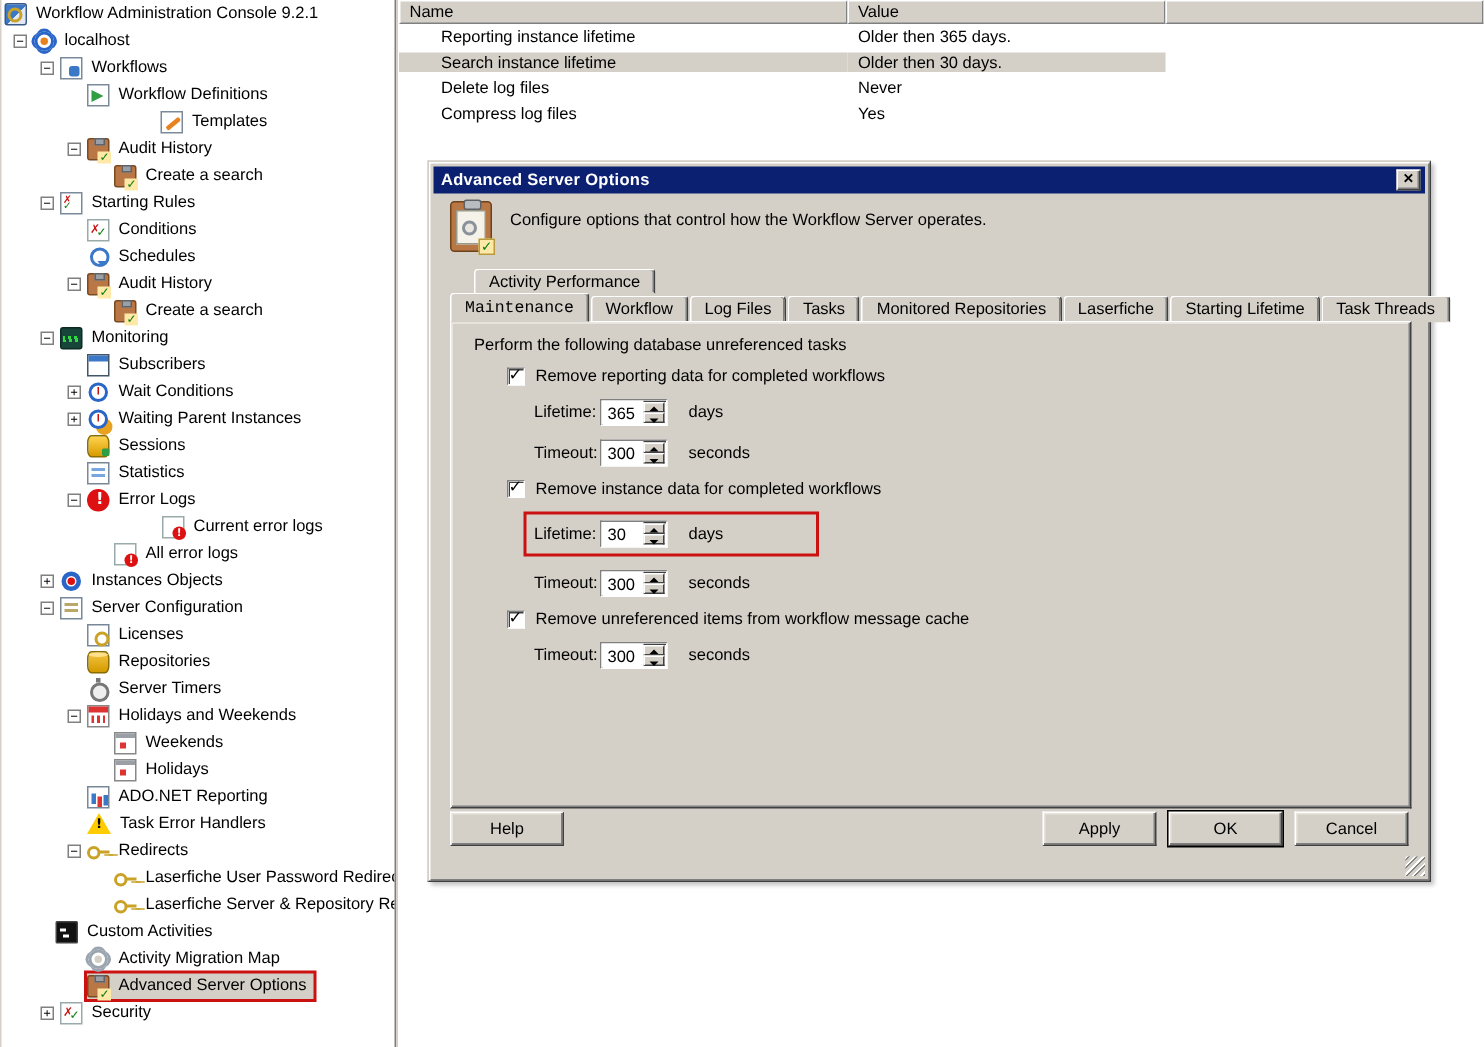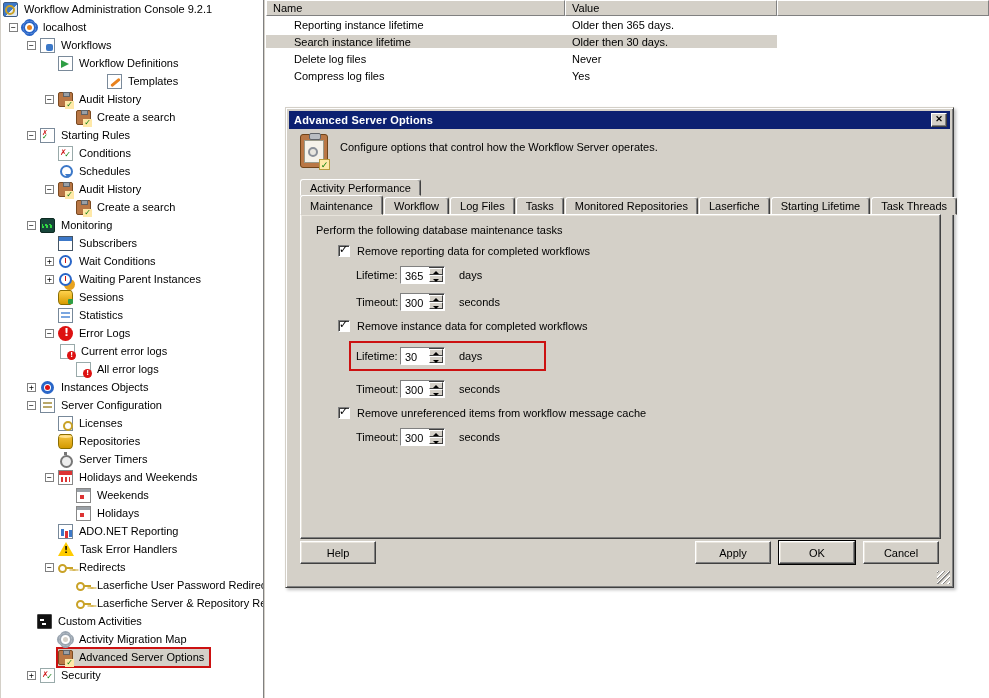--- a/index.html
+++ b/index.html
@@ -127,22 +127,22 @@
   .big-clip::before { content:""; position:absolute; left:8px; top:-2px; width:10px; height:5px; background:#b9bdc2; border:1px solid #5f6368; border-radius:2px; }
   .big-clip .sheet { position:absolute; left:3px; top:5px; right:3px; bottom:4px; background:#f5f2ea; border:1px solid #9a9a8a; }
   .big-clip .gear { position:absolute; left:7px; top:12px; width:10px; height:10px; border:2px solid #8a9099; border-radius:50%; background:#e8e6df; }
   .big-clip .check { position:absolute; right:-3px; bottom:-3px; width:11px; height:11px; background:#ffe9a8; border:1px solid #b89b3e;
                      color:#0a7d0a; font:bold 9px/10px "DejaVu Sans",sans-serif; text-align:center; }
   .tabrow { position:absolute; left:14px; display:flex; }
   #tabrow1 { top:71px; }
   #tabrow2 { top:89px; }
   .tab { height:18px; padding:2px 9px 0; background:#d4d0c8; border:1px solid; border-color:#fff #404040 #d4d0c8 #fff;
          box-shadow:inset -1px 0 0 #808080; border-radius:3px 3px 0 0; margin-right:1px; cursor:pointer; white-space:nowrap; }
-  #tabrow1 .tab { height:17px; }
-  .tab.selected { position:relative; z-index:3; height:20px; margin-top:-2px; padding-top:4px; box-shadow:inset -1px 0 0 #808080; }
+  #tabrow1 .tab { height:17px;margin-left:16px; }
+  .tab.selected { position:relative; z-index:3; height:20px; margin-top:-2px; padding-top:4px; box-shadow:inset -1px 0 0 #808080;font-family:Liberation Mono, monospace; }
   #tab-panel { position:absolute; left:14px; top:106px; width:641px; height:325px; background:#d4d0c8; z-index:1;
                border:1px solid; border-color:#fff #404040 #404040 #fff; box-shadow:inset -1px -1px 0 #808080, inset 1px 1px 0 #e8e4dc; }
   #group-label { margin:9px 0 9px 15px; }
   .section { margin-left:37px; }
   .cb-row { display:flex; align-items:center; margin:9px 0 9px; }
   .cb { width:12px; height:12px; background:#fff; border:1px solid; border-color:#808080 #fff #fff #808080;
         box-shadow:inset 1px 1px 0 #404040; position:relative; margin-right:7px; flex:none; cursor:pointer; }
   .cb.checked::after { content:"✓"; position:absolute; left:0px; top:-2px; font:bold 11px/12px "DejaVu Sans",sans-serif; }
   .field-row { display:flex; align-items:center; margin:0 0 9px 18px; }
   .field-row .flabel { width:44px; }
@@ -316,21 +316,21 @@
       </div>
       <div class="tree-row" style="padding-left: 44px;">
         <span class="exp-slot">
           <span class="exp">−</span>
         </span>
         <span class="item-body">
           <span class="ic ic-error"></span>
           <span class="tree-label">Error Logs</span>
         </span>
       </div>
-      <div class="tree-row" style="padding-left: 46px;">
+      <div class="tree-row" style="padding-left: 94px;">
         <span class="exp-slot"></span>
         <span class="item-body">
           <span class="ic ic-error-doc"></span>
           <span class="tree-label">Current error logs</span>
         </span>
       </div>
       <div class="tree-row" style="padding-left: 62px;">
         <span class="exp-slot"></span>
         <span class="item-body">
           <span class="ic ic-error-doc"></span>
@@ -515,21 +515,21 @@
         <div class="tab selected">Maintenance</div>
         <div class="tab">Workflow</div>
         <div class="tab">Log Files</div>
         <div class="tab">Tasks</div>
         <div class="tab">Monitored Repositories</div>
         <div class="tab">Laserfiche</div>
         <div class="tab">Starting Lifetime</div>
         <div class="tab">Task Threads</div>
       </div>
     <div id="tab-panel">
-      <div id="group-label">Perform the following database maintenance tasks</div>
+      <div id="group-label">Perform the following database unreferenced tasks</div>
       <div id="sections">
           <div class="section">
             <div class="cb-row">
               <span class="cb checked"></span>
               <span>Remove reporting data for completed workflows</span>
             </div>
             <div class="field-row">
               <span class="flabel">Lifetime:</span>
               <span class="spin">
                 <input value="365" style="">

